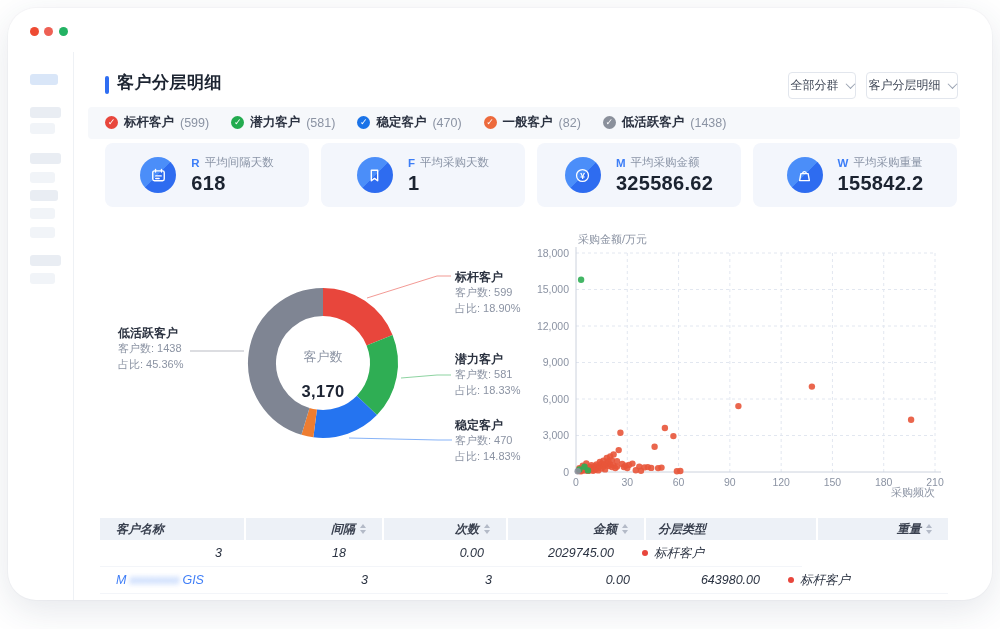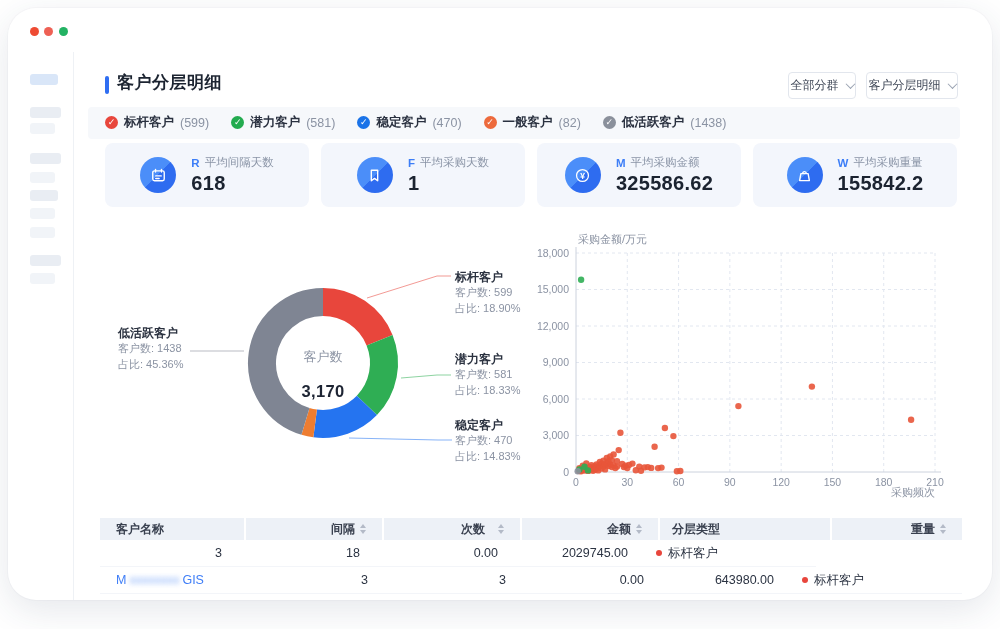--- a/index.html
+++ b/index.html
@@ -38,28 +38,28 @@
   
   .callout{position:absolute;width:120px;}
   .co-t{font-size:12px;font-weight:700;color:#2b3240;line-height:14px;}
   .co-l{font-size:11px;color:#8b93a3;line-height:16px;}
   .donut-center{position:absolute;left:255px;top:340px;width:120px;text-align:center;}
   .dc-l{font-size:13px;color:#8b93a3;}
   .dc-v{font-size:16.5px;font-weight:700;color:#1d2433;margin-top:16px;letter-spacing:.3px;}
   .axis-title{position:absolute;font-size:11px;color:#8b93a3;}
   
   .table{position:absolute;left:92px;top:510px;width:862px;font-size:12.5px;}
-  .trow{display:flex;align-items:flex-start;}
+  .trow{display:flex;align-items:flex-start;font-style:italic;}
   .th{background:#edf1f7;height:22px;font-weight:700;font-size:12px;color:#39404f;
       display:flex;align-items:center;box-sizing:border-box;border-right:2px solid #fff;}
   .th:last-child{border-right:none;}
   .td{height:27px;display:flex;align-items:center;box-sizing:border-box;border-bottom:1px solid #f3f5f9;}
   .al{padding-left:16px;justify-content:flex-start;}
   .ar{padding-right:16px;justify-content:flex-end;}
-  .c0{width:146px;} .c1{width:138px;} .c2{width:138px;gap:8px;} .c3{width:138px;} .c4{width:130px;} .c5{width:172px;padding-left:12px;}
+  .c0{width:146px;} .c1{width:138px;} .c2{width:124px;} .c3{width:138px;} .c4{width:130px;} .c5{width:172px;padding-left:12px;}
   .caret{display:inline-flex;flex-direction:column;gap:2px;margin-left:5px;}
   .caret i{width:0;height:0;border-left:3.5px solid transparent;border-right:3.5px solid transparent;}
   .caret .up{border-bottom:4px solid #b3bac7;}
   .caret .dn{border-top:4px solid #b3bac7;}
   .name{color:#3f7ef7;cursor:pointer;display:flex;gap:3px;align-items:center;}
   .msk{filter:blur(2.5px);opacity:.65;}
   .tdot{width:6px;height:6px;border-radius:50%;margin-right:6px;flex:0 0 6px;}
   svg{position:absolute;overflow:visible;}
   text{font-family:"Liberation Sans","DejaVu Sans",sans-serif;}
 </style>

